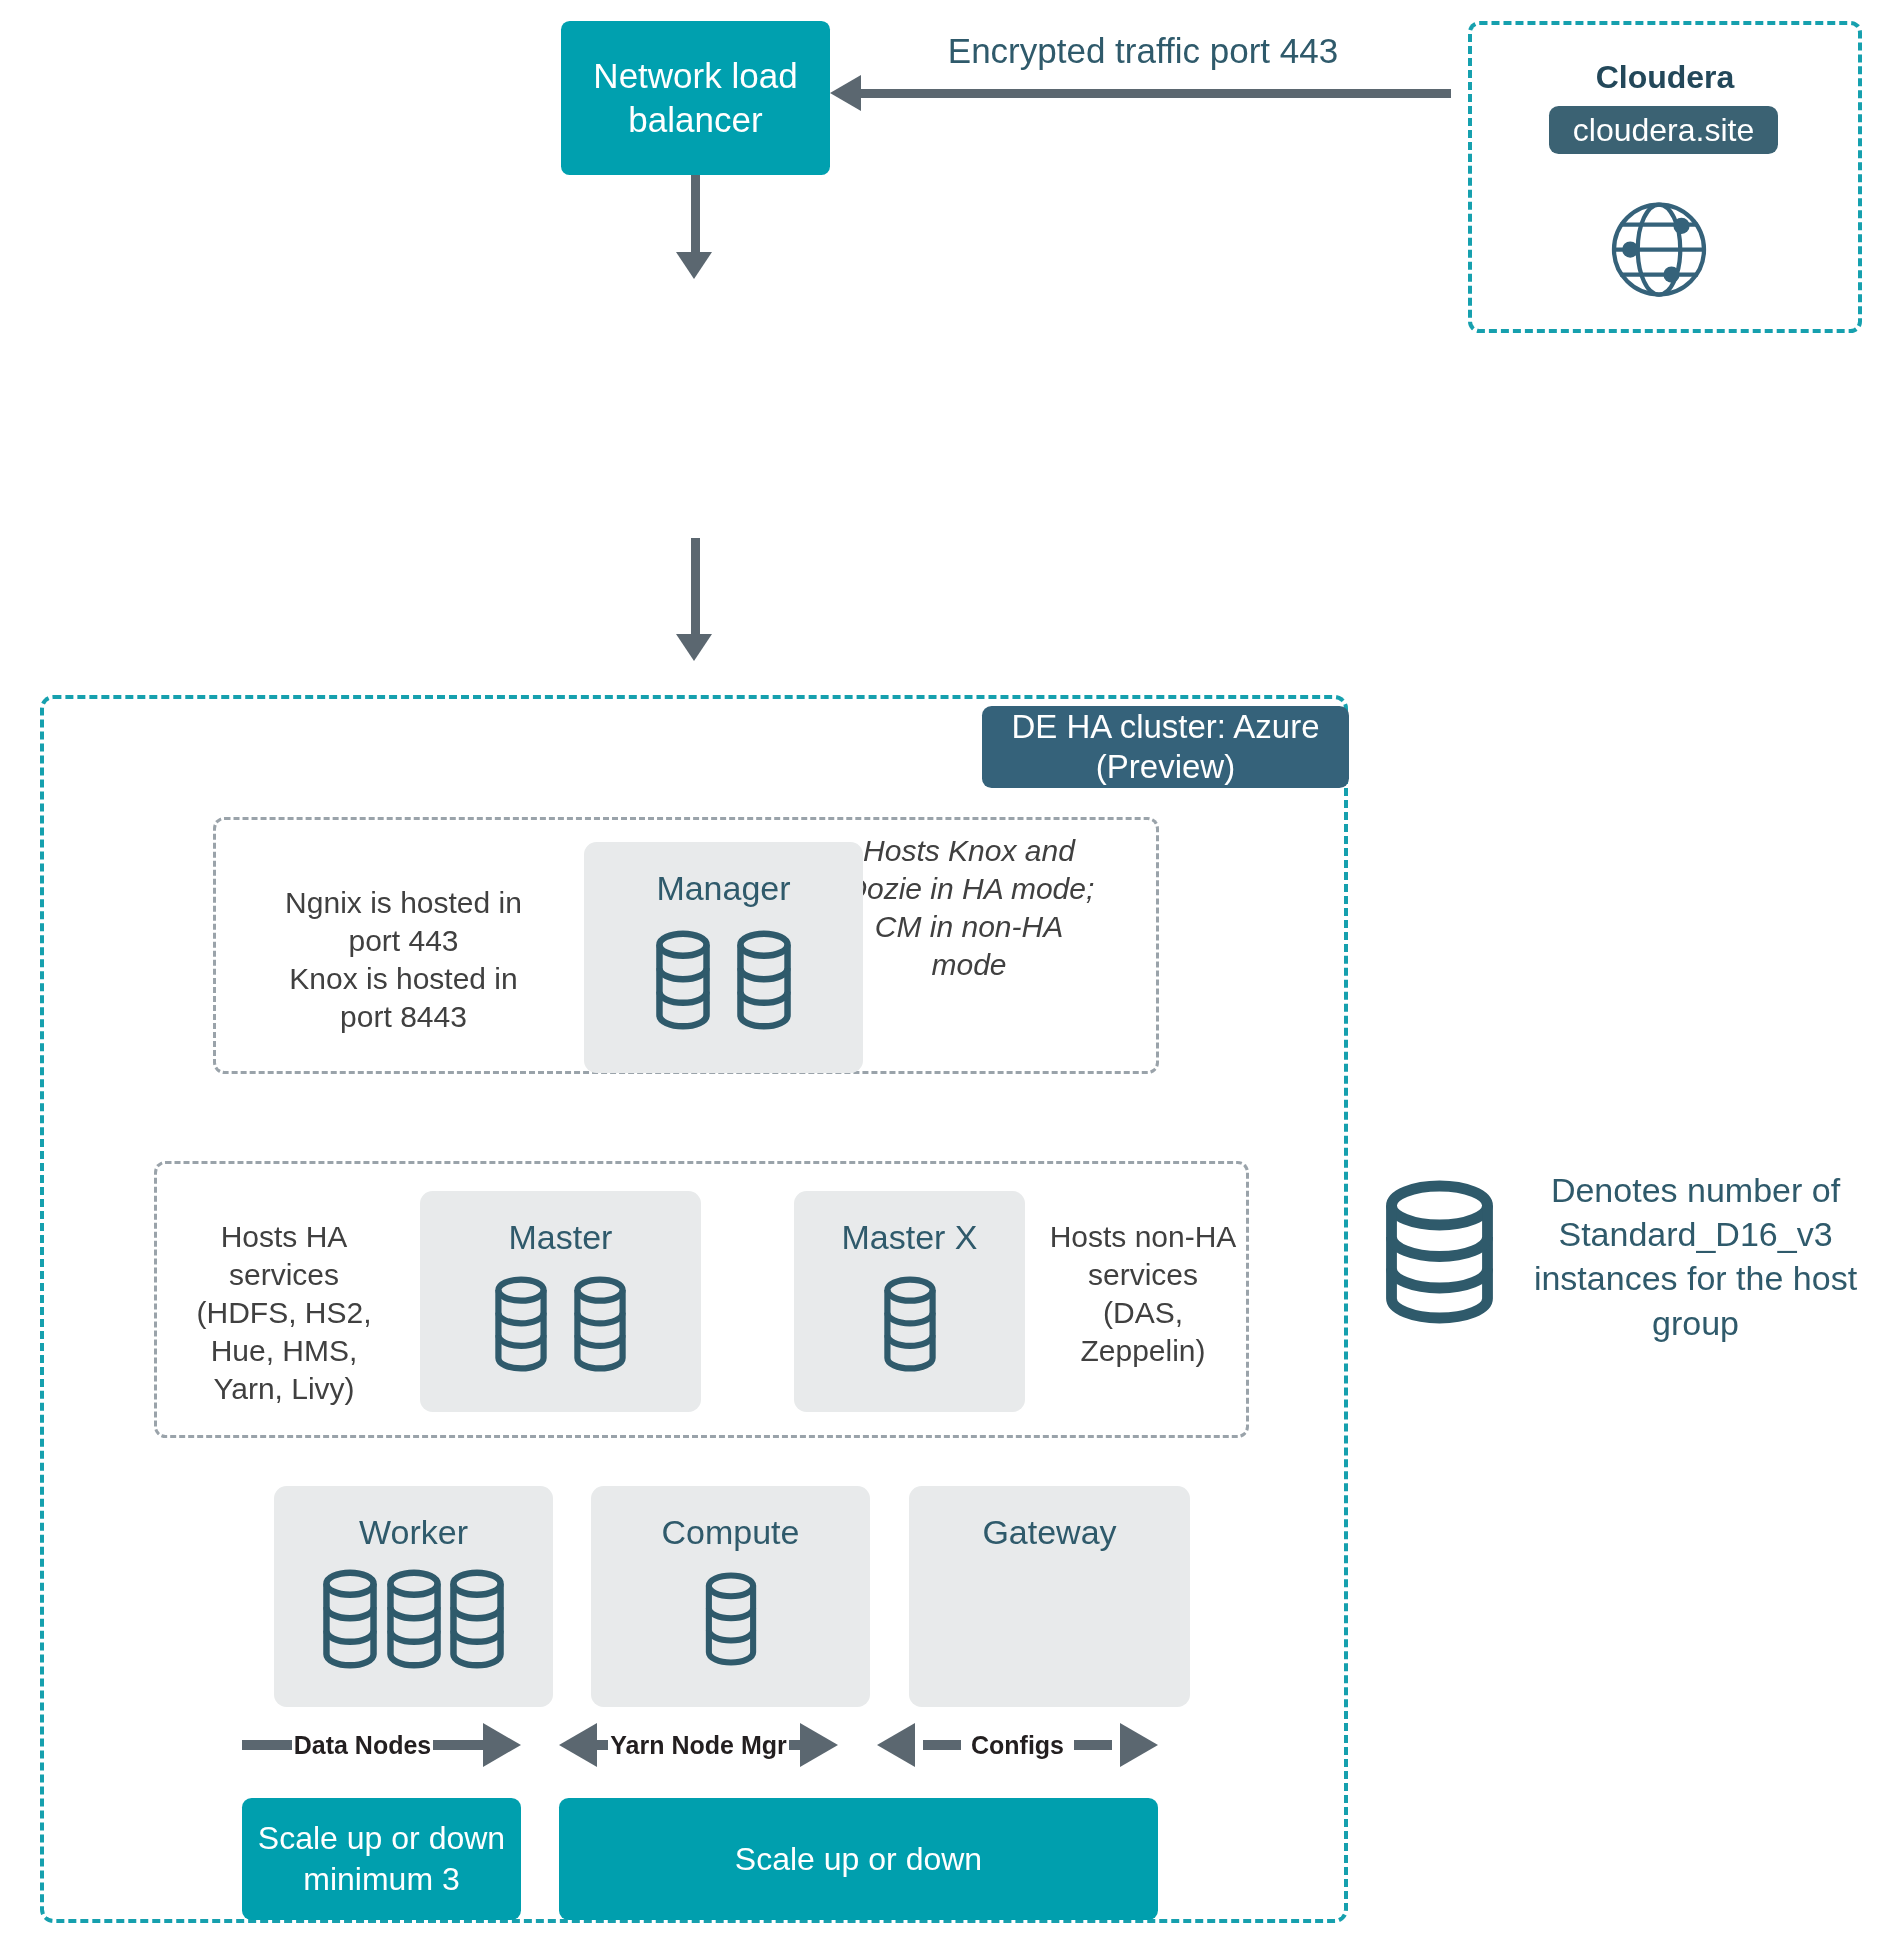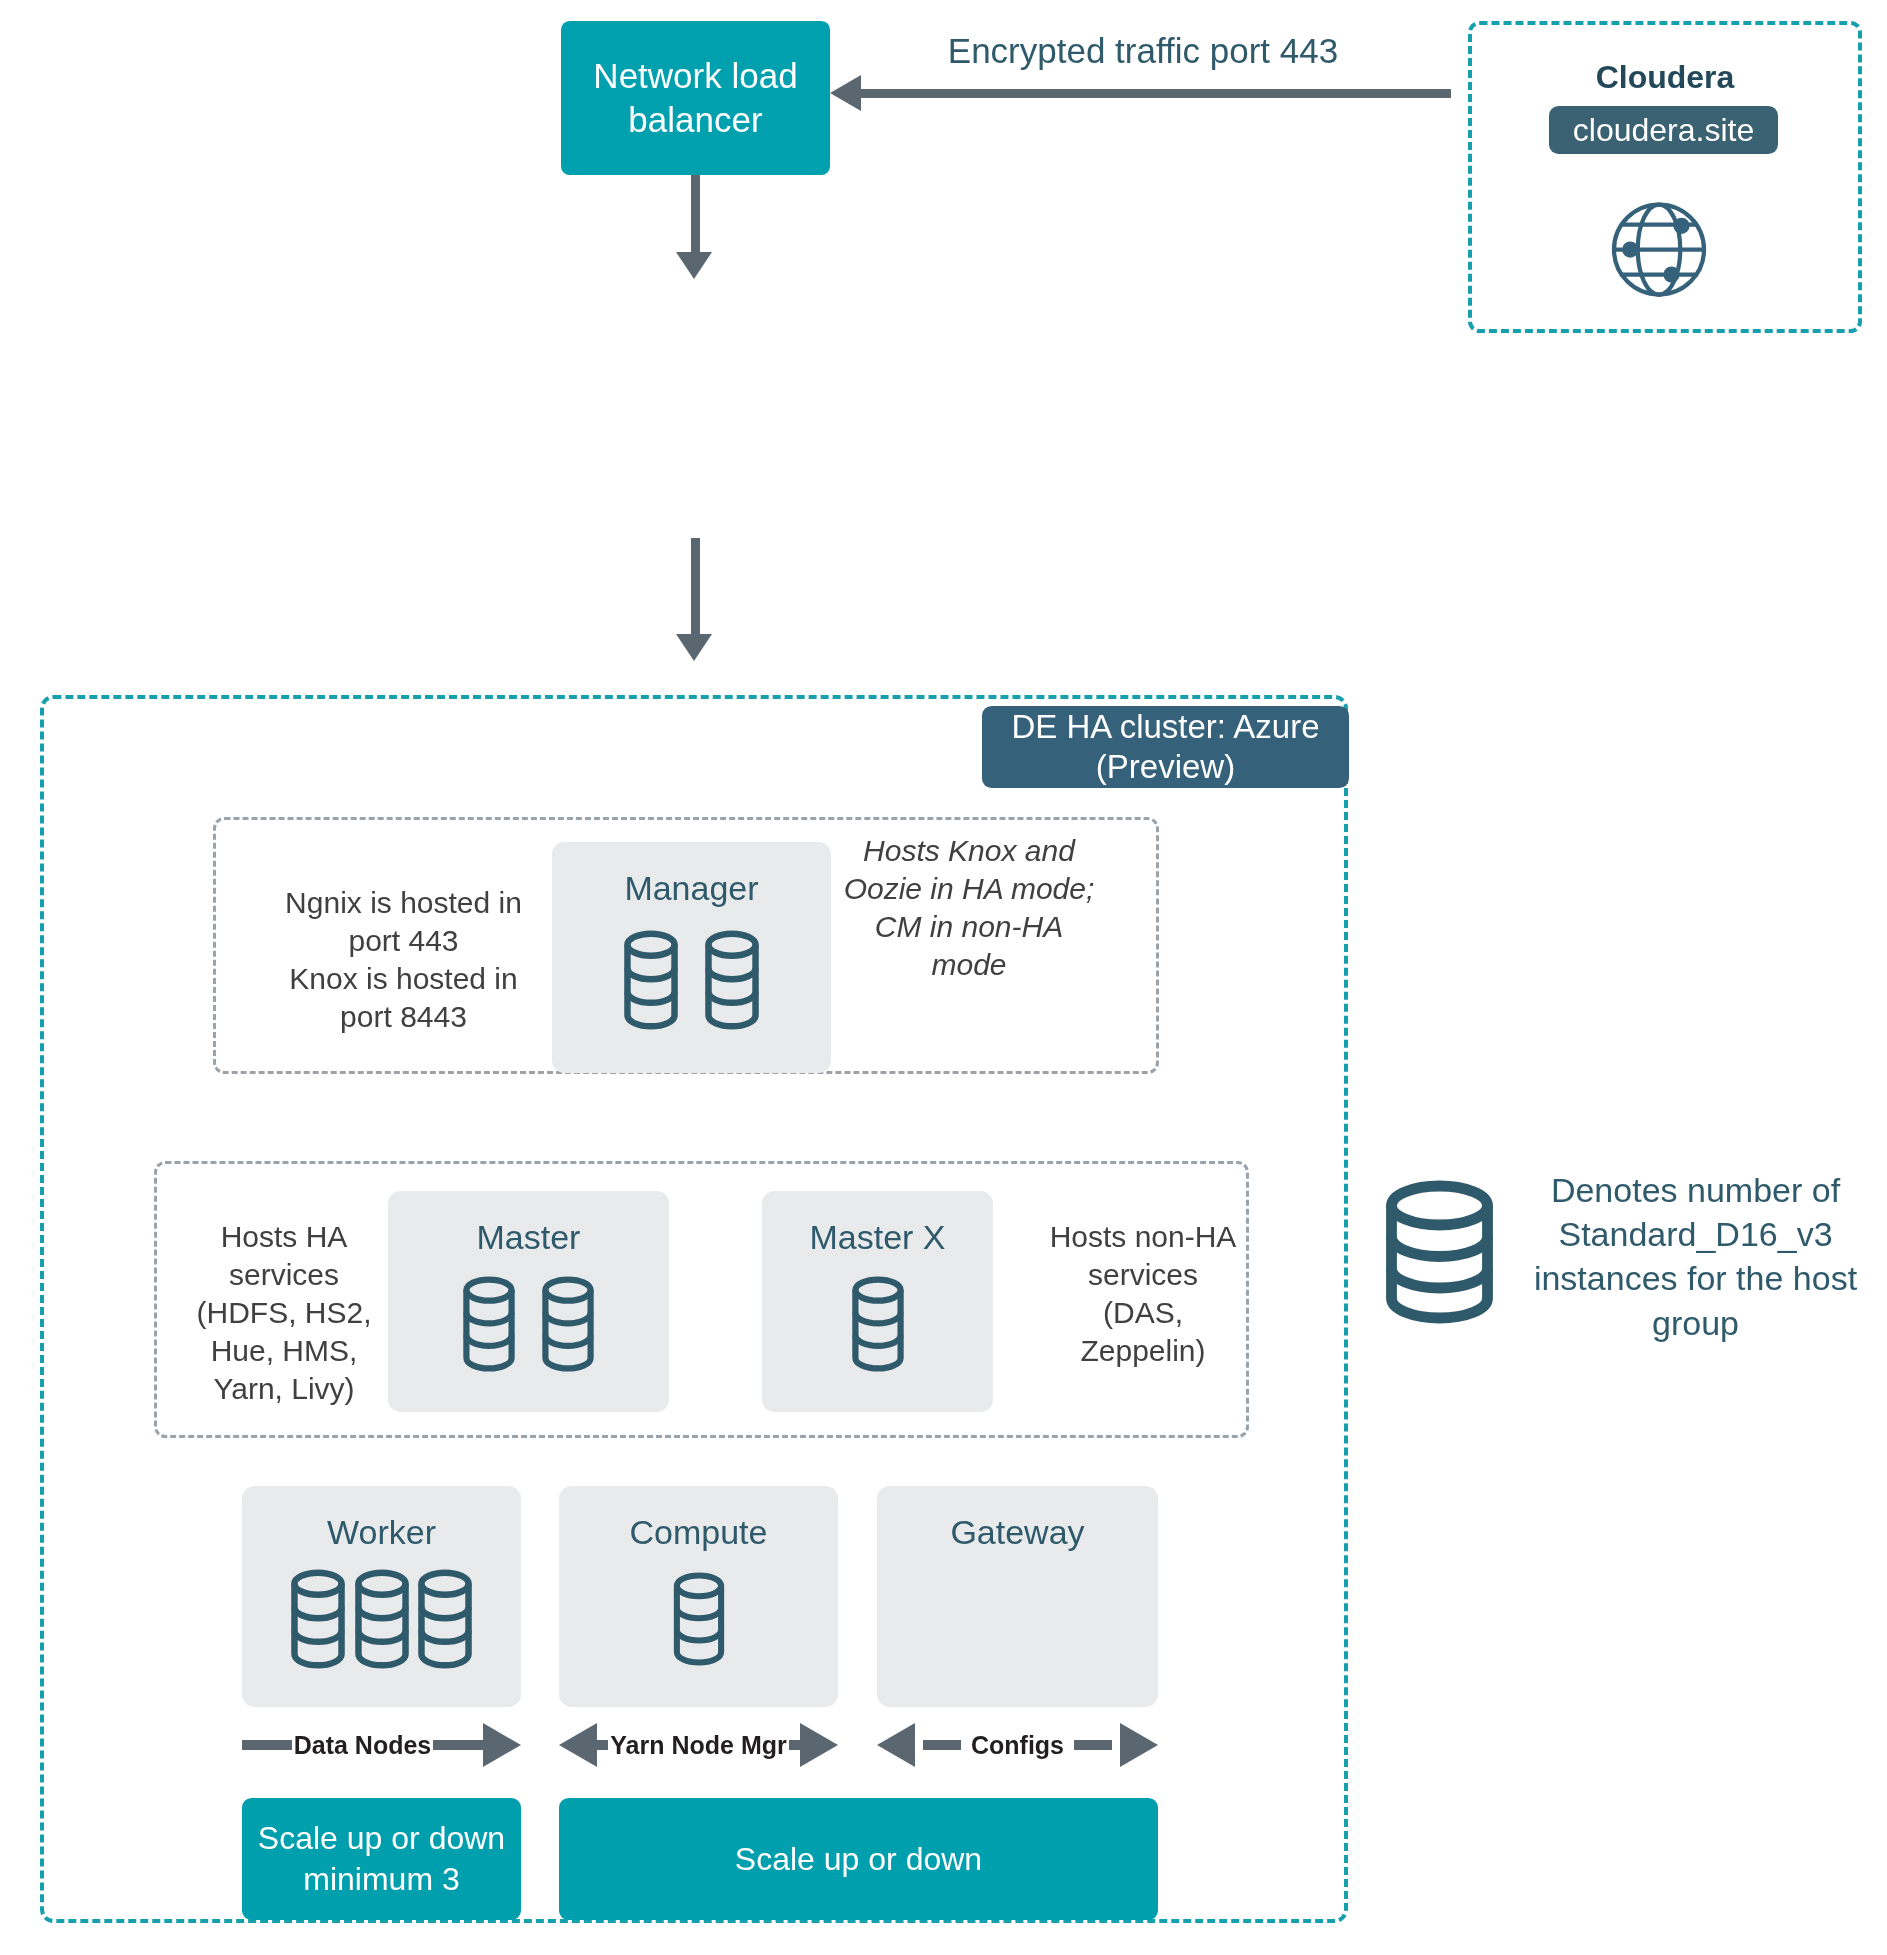--- a/index.html
+++ b/index.html
@@ -96,20 +96,21 @@
     border:3.8px dashed #9AA3AA; border-radius:11.5px;
     box-sizing:border-box;
   }
   #group-manager{left:213px; top:817px; width:946px; height:257px;}
   #group-master{left:154px; top:1161px; width:1095px; height:277px;}
 
   
   .card{
     background:#E8EAEB; border-radius:12.5px;
     box-sizing:border-box;
+    margin-left:32px;
   }
   .card-title{
     position:absolute; left:0; right:0; top:27px;
     text-align:center; color:#2F5A6B; font-size:34px;
   }
   .card-icons{
     position:absolute; left:0; right:0; bottom:0; top:0;
     display:flex; align-items:center; justify-content:center;
     gap:21px; padding-top:44px; box-sizing:border-box;
   }

